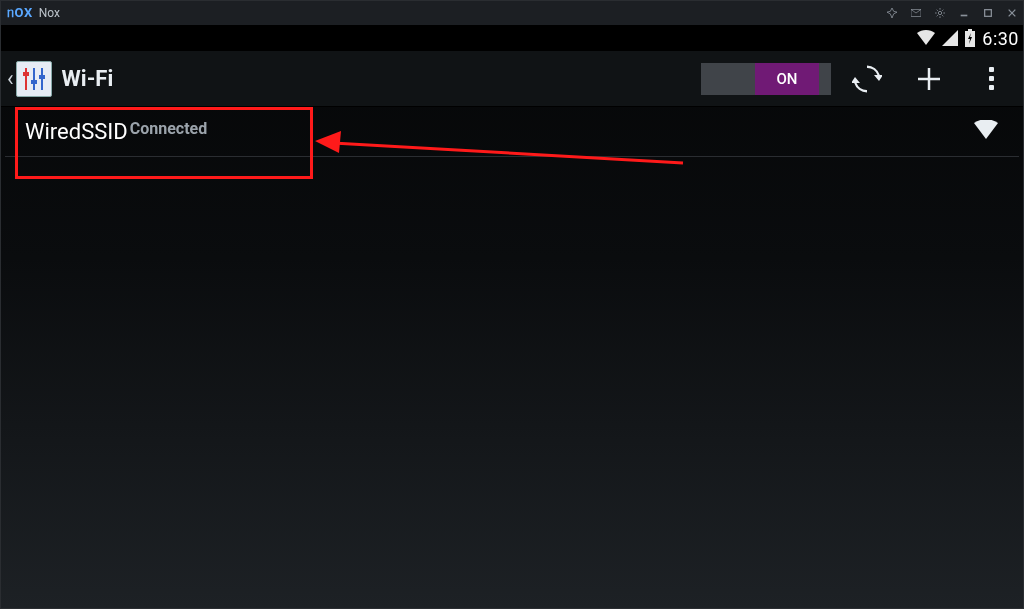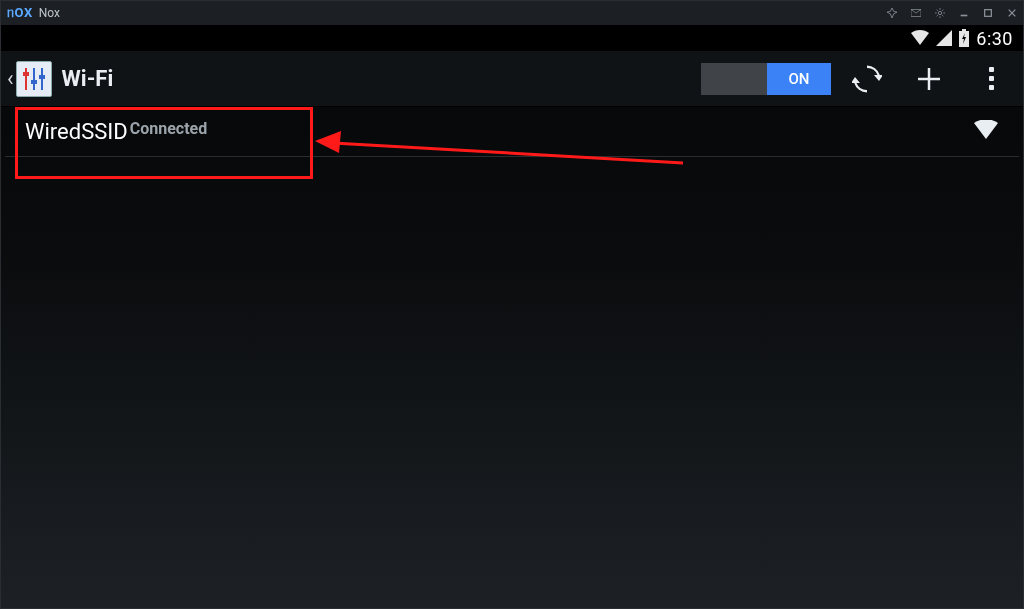--- a/index.html
+++ b/index.html
@@ -4,32 +4,32 @@
 <style>
   * { margin: 0; padding: 0; box-sizing: border-box; }
   html, body { width: 1024px; height: 609px; overflow: hidden; font-family: Roboto, Arial, sans-serif; background: #000; }
   .window { width: 1024px; height: 609px; background: #1a1d21; display: flex; flex-direction: column; border: 1px solid #2a2d31; }
   .titlebar { height: 24px; background: #1c1f23; display: flex; align-items: center; padding: 0 6px; color: #bcc3ca; font-size: 12px; justify-content: space-between; }
   .titlebar-left { display: flex; align-items: center; gap: 6px; }
   .titlebar-right { display: flex; align-items: center; gap: 14px; color: #8a919a; }
   .nox-logo { font-weight: 700; color: #5aa8ff; letter-spacing: 0.5px; font-size: 13px; }
   .tb-icon { width: 10px; height: 10px; cursor: pointer; display: inline-flex; align-items: center; justify-content: center; }
   .android { flex: 1; display: flex; flex-direction: column; background: linear-gradient(180deg, #050607 0%, #0a0c0e 40%, #1d2125 100%); position: relative; }
-  .statusbar { height: 26px; background: #000; display: flex; align-items: center; justify-content: flex-end; gap: 6px; padding: 0 10px; color: #e6e6e6; font-size: 16px; }
+  .statusbar { height: 26px; background: #000; display: flex; align-items: center; justify-content: flex-end; gap: 6px; padding: 0 4px; color: #e6e6e6; font-size: 16px; }
   .sb-icon { display: inline-flex; align-items: center; justify-content: center; }
   .clock { font-size: 18px; letter-spacing: 0.5px; color: #fff; }
   .actionbar { height: 56px; background: #101315; display: flex; align-items: center; padding: 0 6px; gap: 10px; border-bottom: 1px solid #000; }
   .ab-back { display: flex; align-items: center; gap: 2px; cursor: pointer; }
   .chevron-left { color: #cfd6dd; font-size: 22px; }
   .app-icon { width: 36px; height: 36px; background: #e6ecf5; border: 1px solid #8aa; border-radius: 2px; display: flex; align-items: center; justify-content: center; }
   .app-icon svg { width: 26px; height: 26px; }
   .ab-title { color: #e9eef2; font-size: 22px; font-weight: 700; flex: 0 0 auto; }
   .ab-spacer { flex: 1; }
   .toggle { width: 130px; height: 32px; background: #404449; position: relative; cursor: pointer; }
-  .toggle-thumb { position: absolute; right: 0; top: 0; width: 64px; height: 32px; background: #3b82f6; color: #fff; display: flex; align-items: center; justify-content: center; font-size: 15px; font-weight: 500; }
+  .toggle-thumb { position: absolute; right: 12px; top: 0; width: 64px; height: 32px; background: #701a75; color: #fff; display: flex; align-items: center; justify-content: center; font-size: 15px; font-weight: 500; }
   .ab-icon { width: 52px; height: 56px; display: flex; align-items: center; justify-content: center; color: #e9eef2; cursor: pointer; }
   .content { flex: 1; position: relative; }
   .wifi-item { padding: 12px 20px; border-bottom: 1px solid #2a2d31; display: flex; align-items: center; justify-content: space-between; cursor: pointer; position: relative; margin: 0 4px; }
   .wifi-text { display: flex; flex-direction: row; gap: 2px; }
   .ssid { color: #fff; font-size: 22px; }
   .substatus { color: #9ba3ab; font-size: 16px; font-weight: bold; }
   .wifi-strength { color: #e9eef2; }
   .annotation-box { position: absolute; border: 3px solid #ff1a1a; pointer-events: none; }
   .annotation-arrow { position: absolute; pointer-events: none; }
   .overflow-dots { display: flex; flex-direction: column; gap: 4px; }

